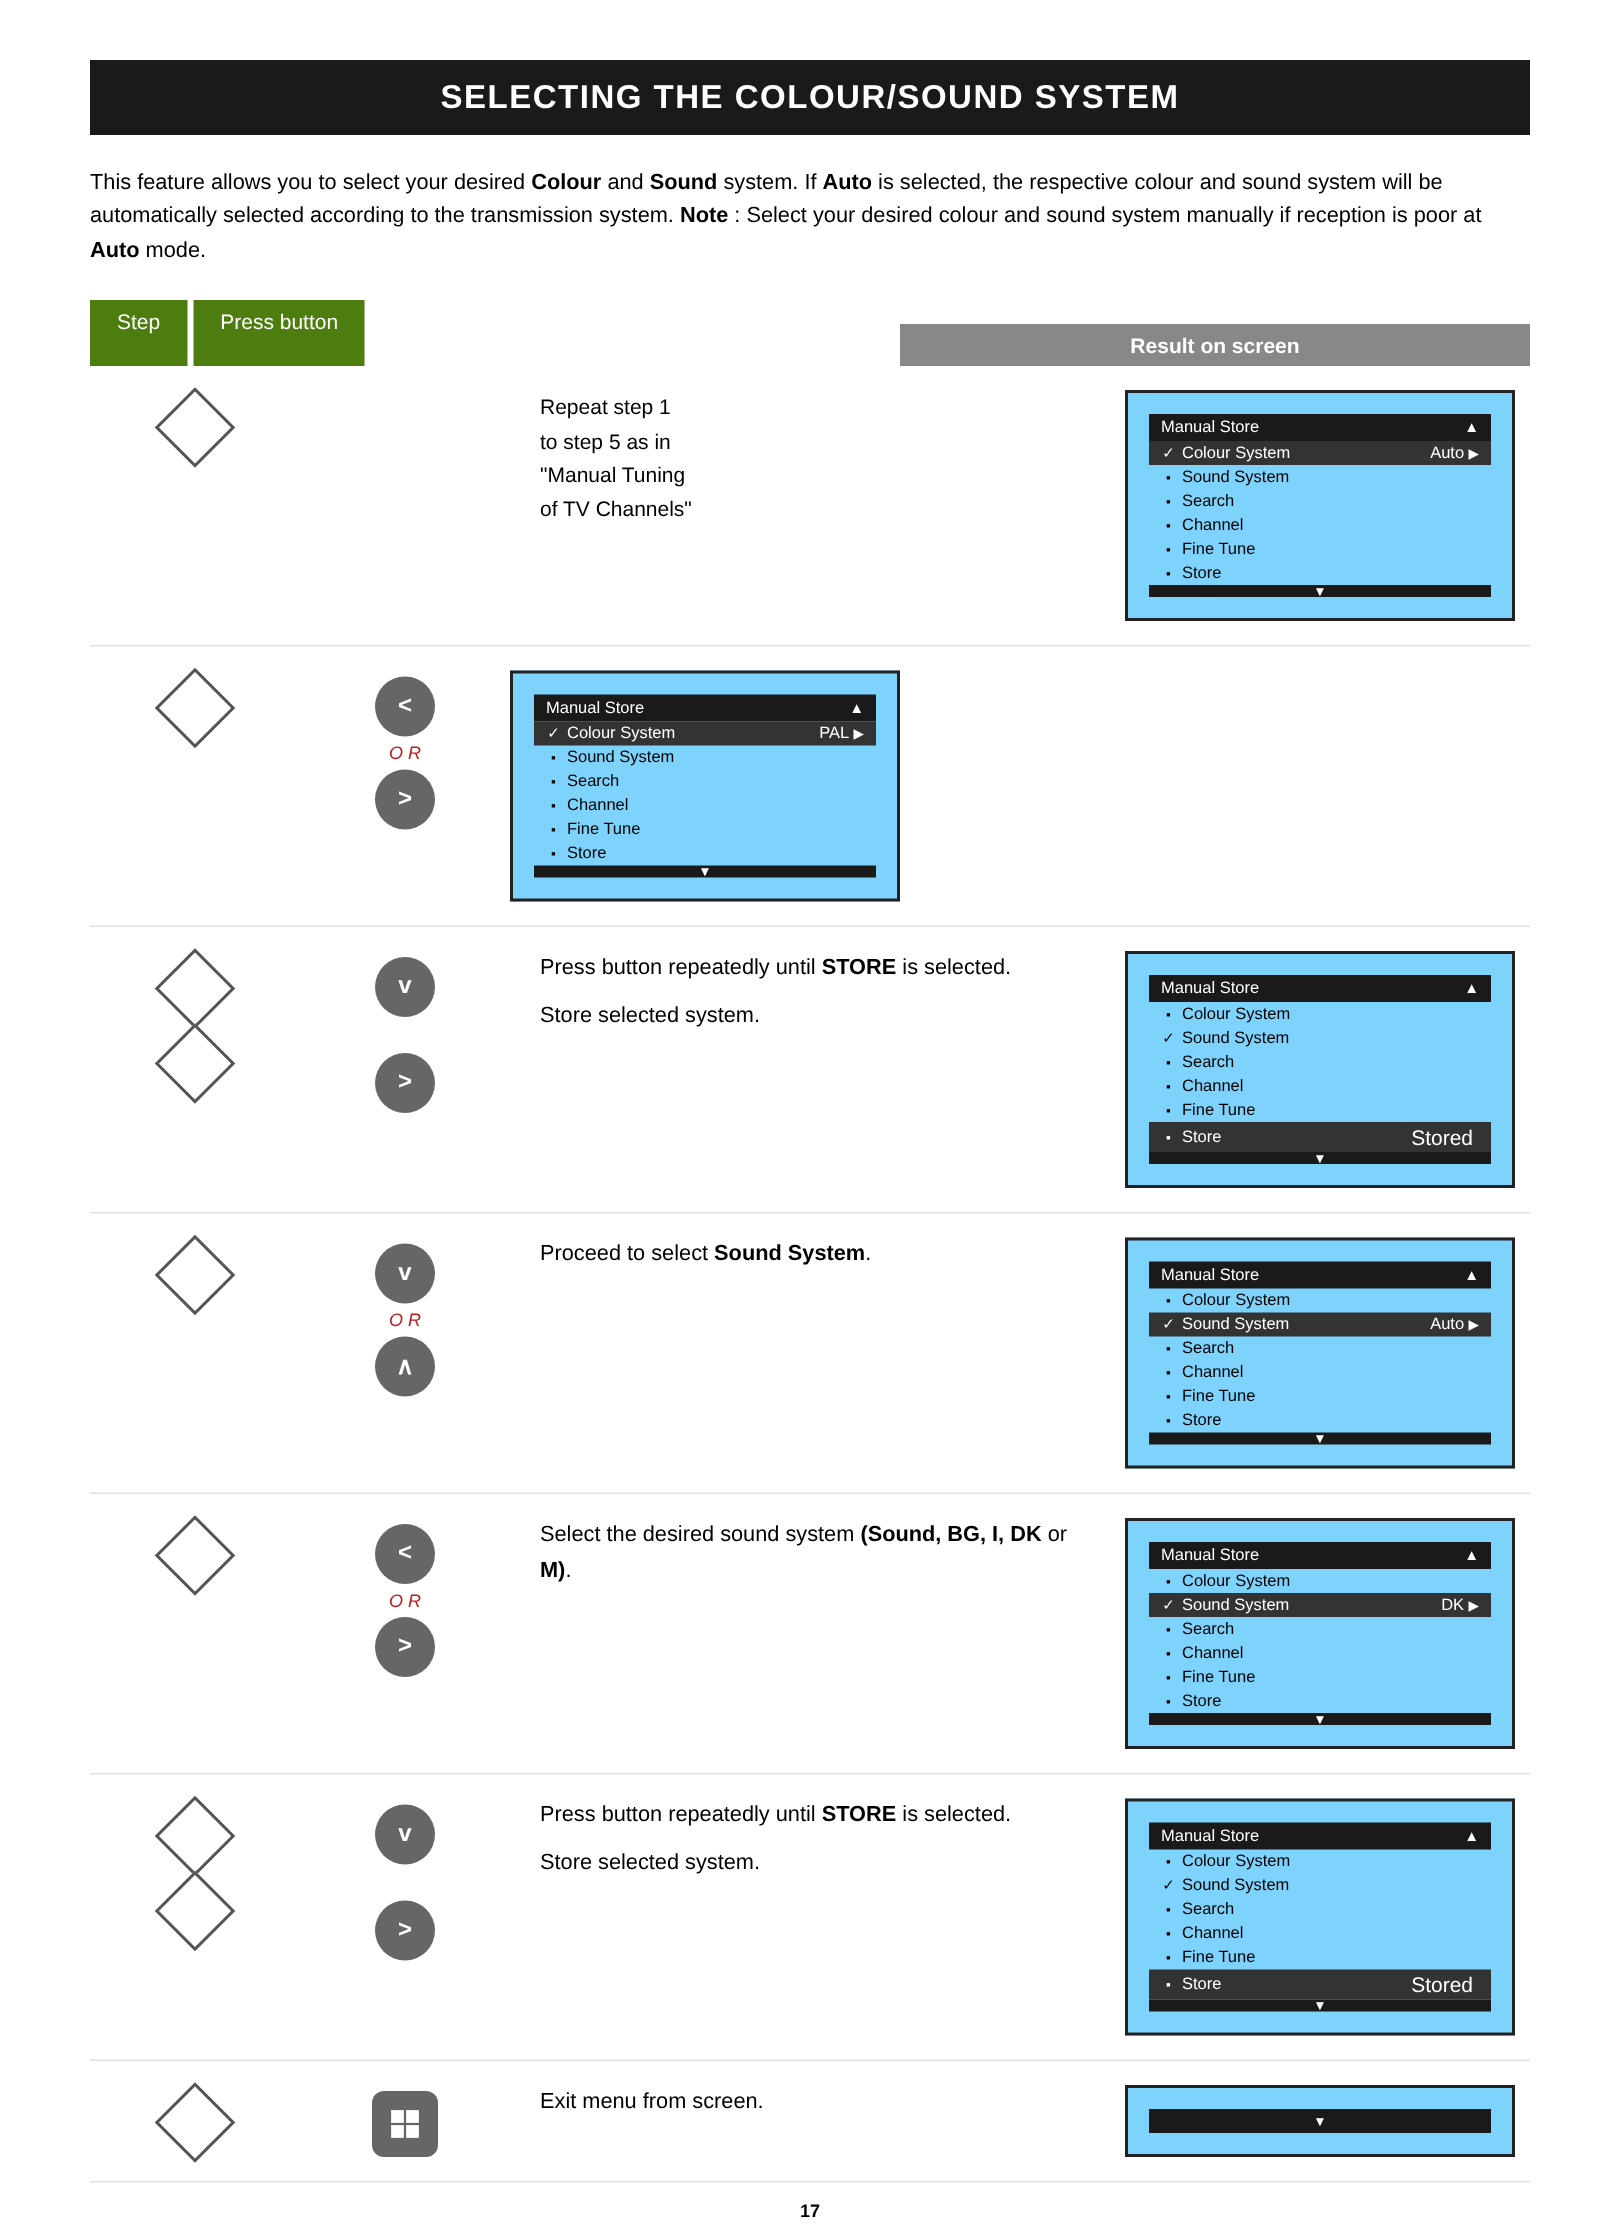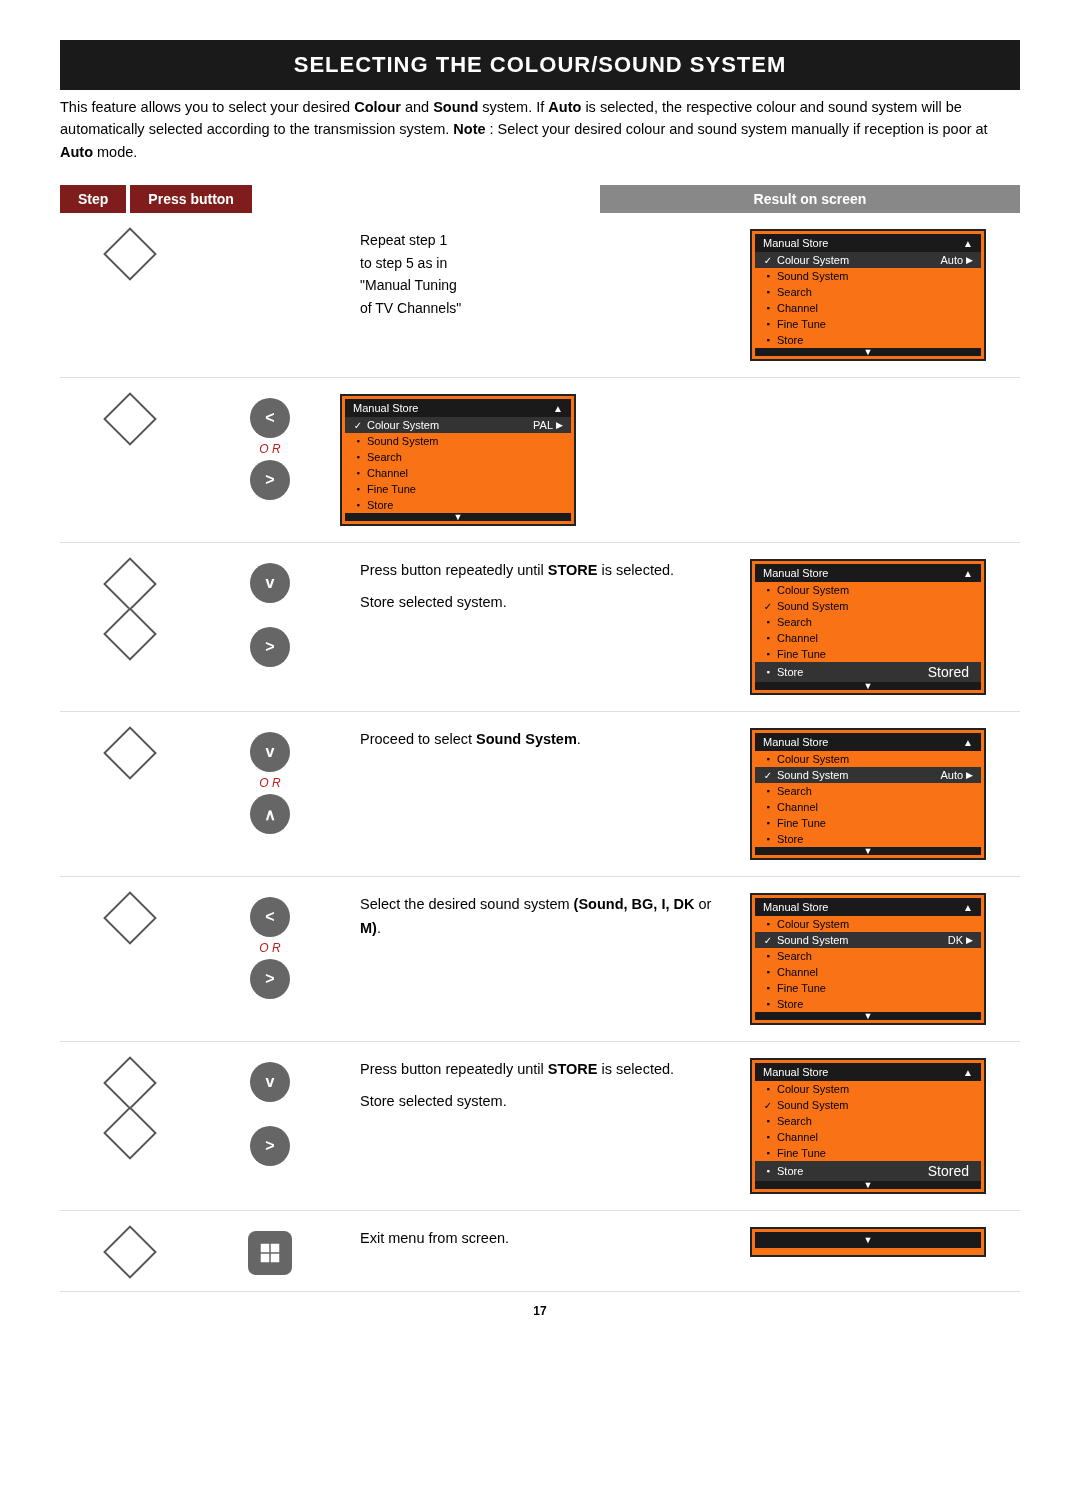--- a/index.html
+++ b/index.html
@@ -15,55 +15,56 @@
 
     
     .page-title {
       background: #1a1a1a;
       color: #fff;
       text-align: center;
       padding: 12px 20px;
       font-size: 22px;
       font-weight: bold;
       letter-spacing: 1px;
-      margin-bottom: 6px;
+      margin-bottom: 21px;
     }
 
     
     .intro-text {
       font-size: 14.5px;
       line-height: 1.55;
       margin-bottom: 22px;
     }
 
     
     .table-header {
       display: flex;
       margin-bottom: 0;
     }
     .header-left {
       display: flex;
       gap: 4px;
       flex: 0 0 540px;
     }
     .header-cell {
-      background: #7f1d1d;
-      color: #fff;
-      font-weight: bold;
+      background: #4d7c0f;
+      color: #fff;
+      font-weight: normal;
       font-size: 14px;
       padding: 6px 18px;
     }
     .header-right {
       flex: 1;
       background: #888;
       color: #fff;
       font-weight: bold;
       font-size: 14px;
       padding: 6px 18px;
       text-align: center;
+      margin-top: 16px;
     }
 
     .row {
       display: flex;
       align-items: flex-start;
       padding: 16px 0;
       border-bottom: 1px solid #e0e0e0;
     }
 
     .row-left {
@@ -149,24 +150,24 @@
     .btn-group {
       display: flex;
       flex-direction: column;
       align-items: center;
       gap: 4px;
     }
 
     
     .screen {
       border: 2.5px solid #222;
-      background: #f97316;
-      padding: 3px;
+      background: #7dd3fc;
+      padding: 14px;
       font-size: 11px;
-      width: 236px;
+      width: 260px;
     }
 
     .screen-title-bar {
       background: #1a1a1a;
       color: #fff;
       padding: 3px 8px;
       font-size: 11px;
       display: flex;
       justify-content: space-between;
       align-items: center;

